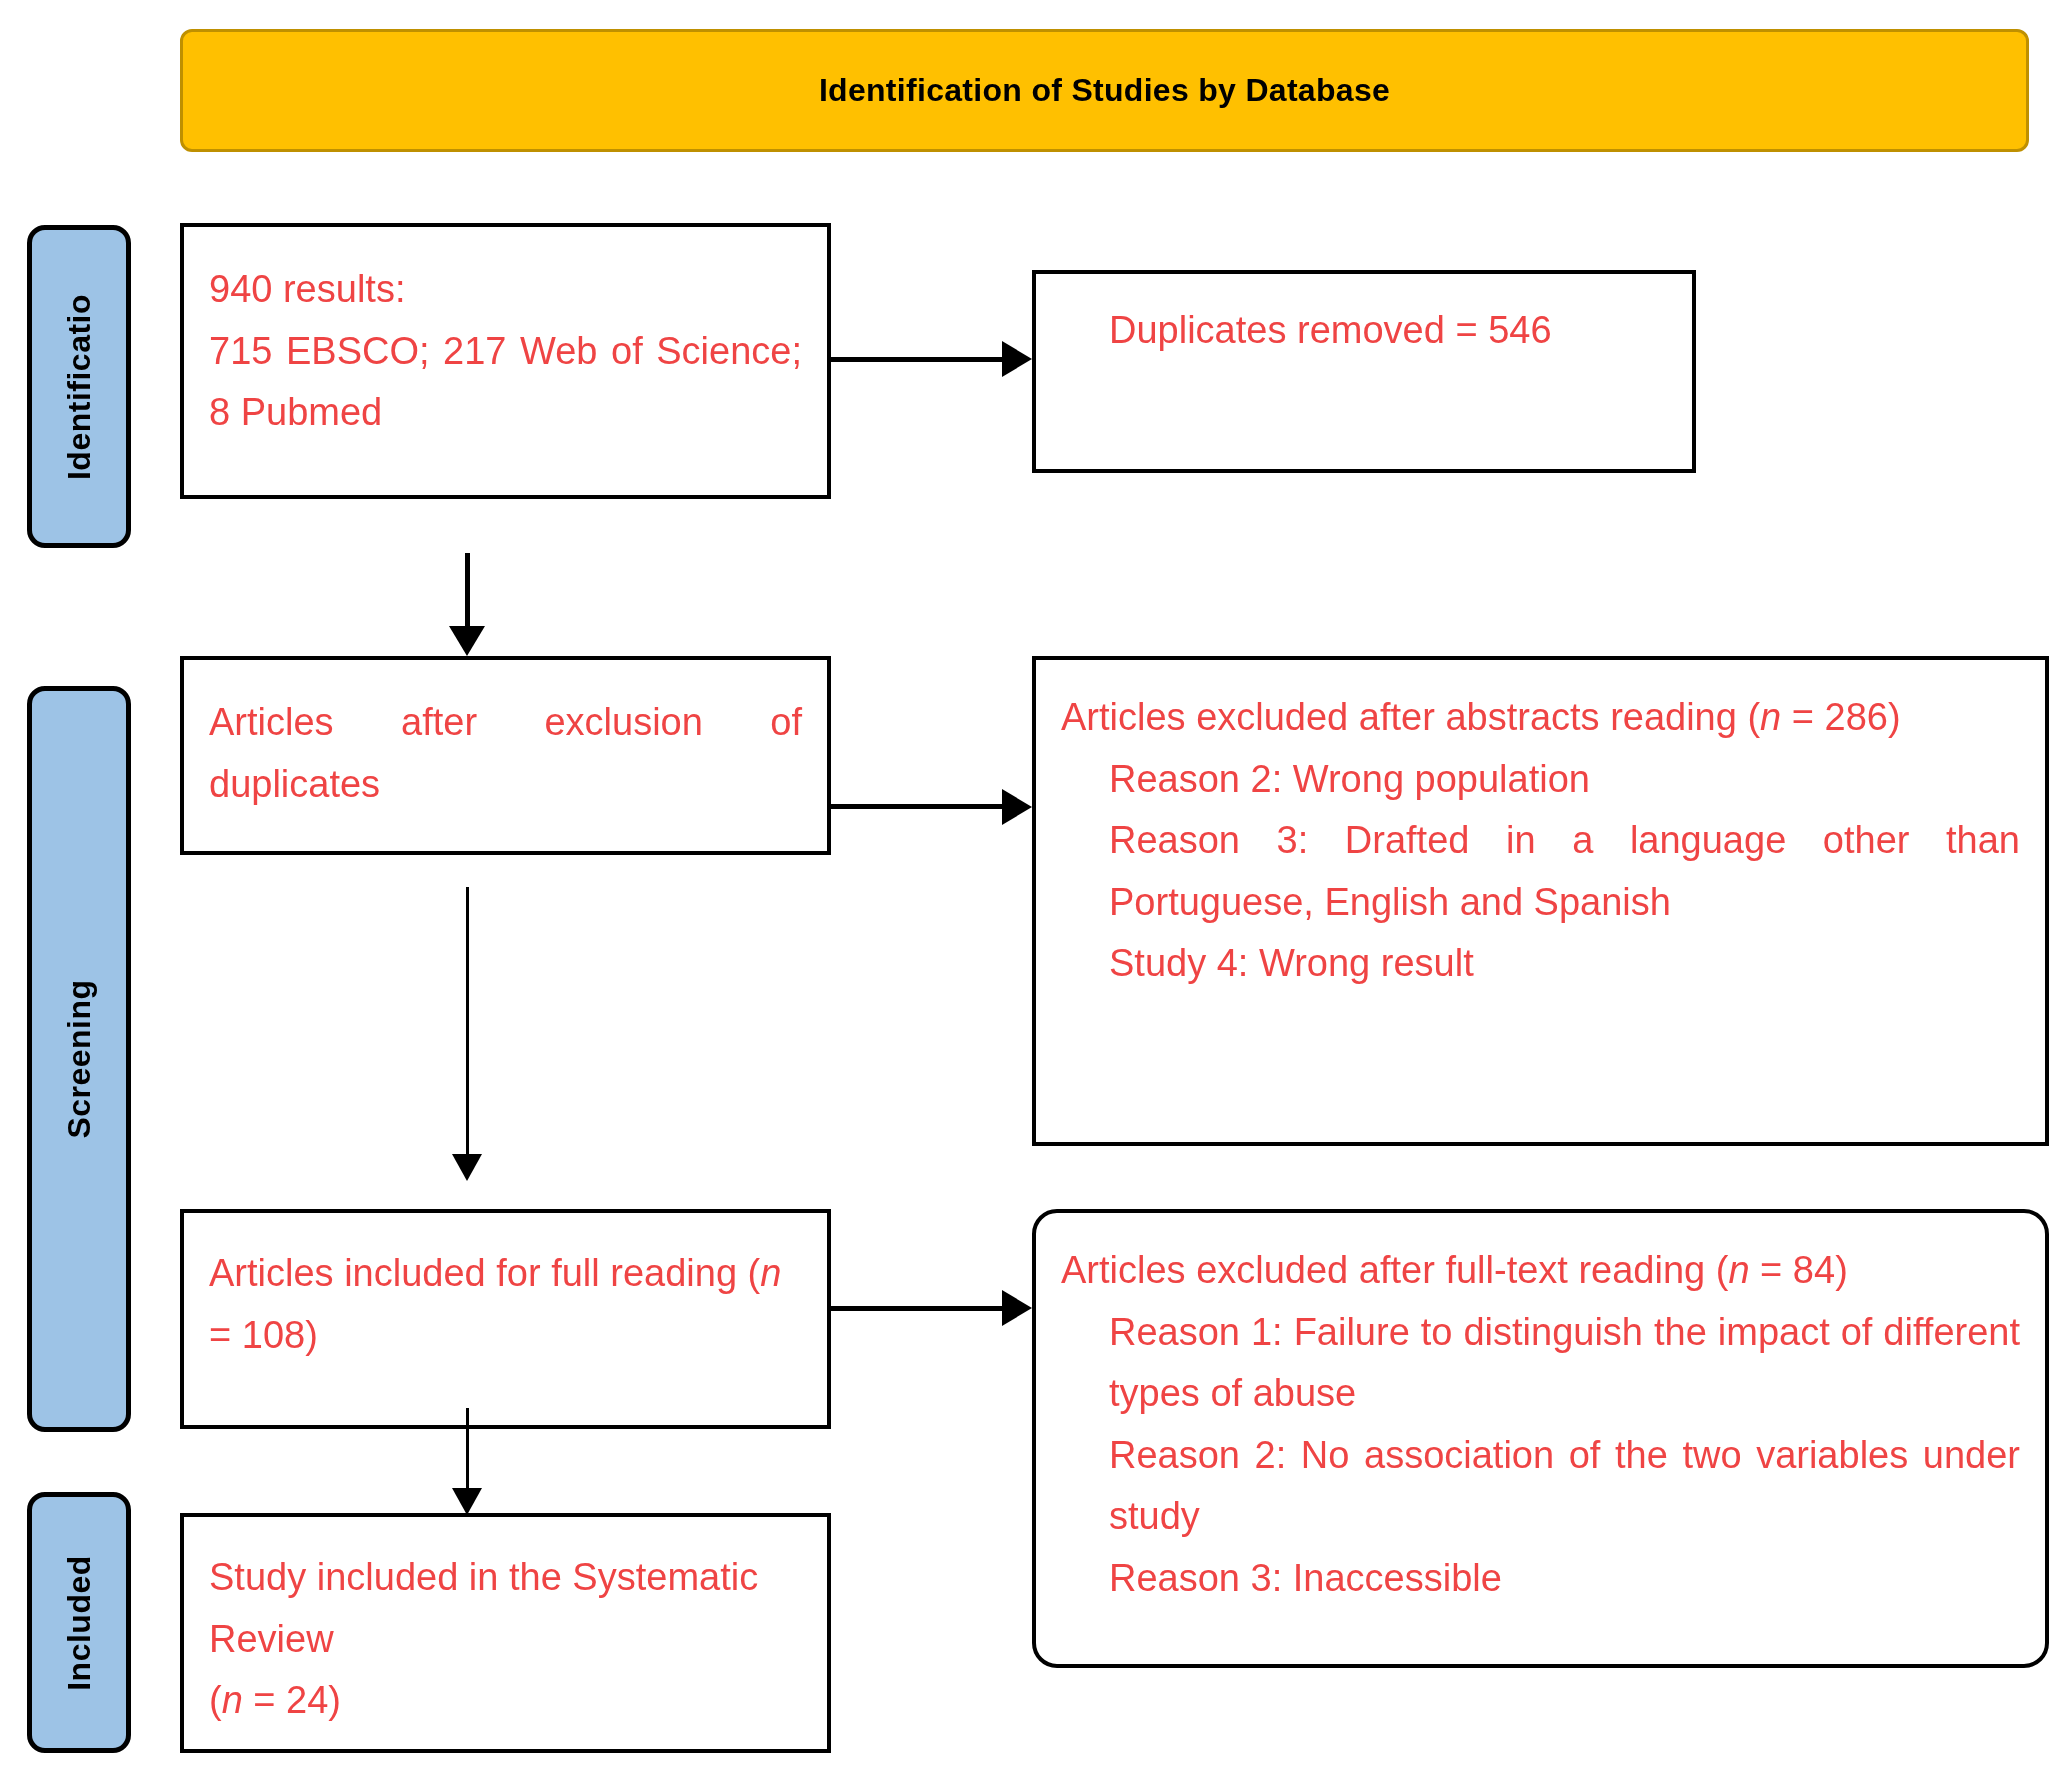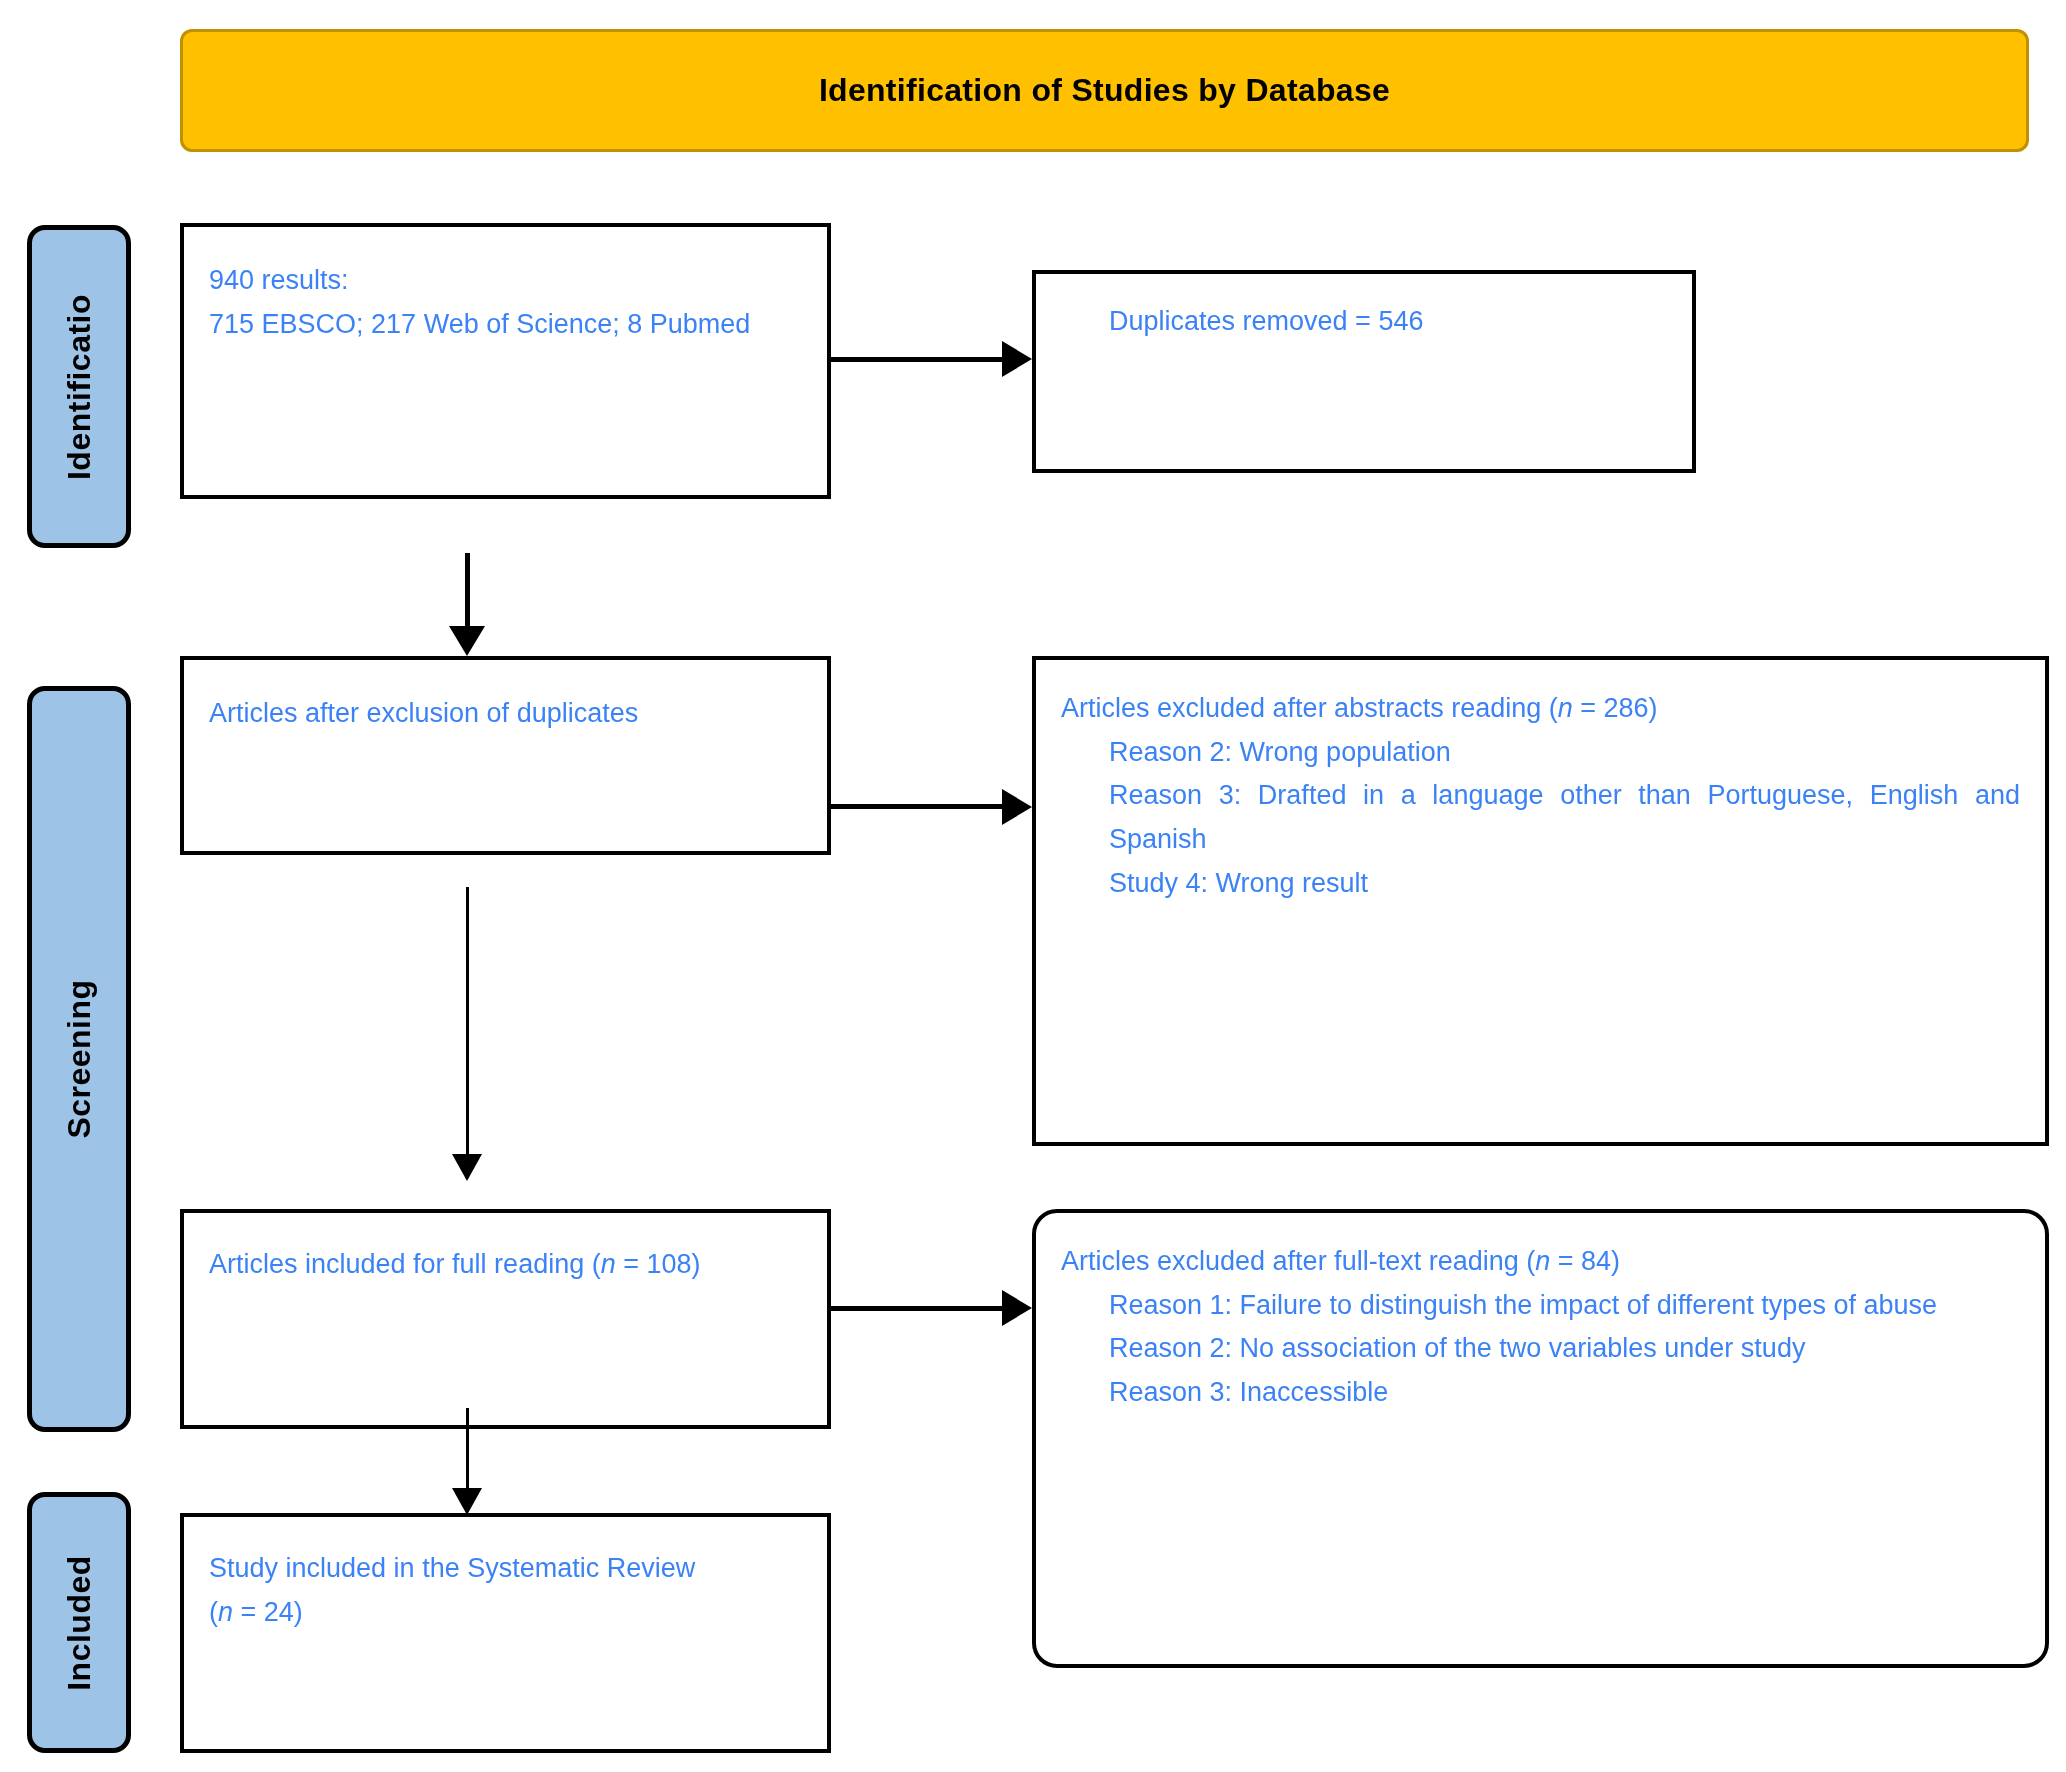--- a/index.html
+++ b/index.html
@@ -66,23 +66,23 @@
   
   .box {
     position: absolute;
     background: #ffffff;
     border: 4.7px solid #000000;
     box-sizing: border-box;
     padding: 21px 25px;
   }
   .box p {
     margin: 0;
-    font-size: 27px;
+    font-size: 38px;
     line-height: 1.62;
-    color: #3b82f6;
+    color: #ef4444;
   }
   .just p { text-align: justify; text-align-last: left; }
   .box .ital { font-style: italic; }
   .indent { padding-left: 48px; }
 
   
   .vline {
     position: absolute;
     background: #000000;
   }

